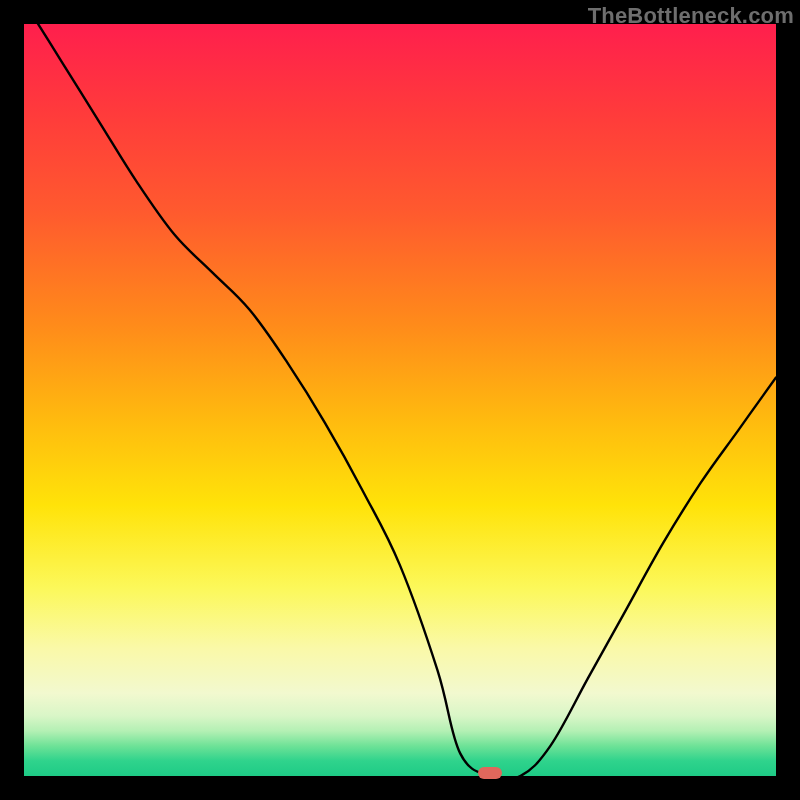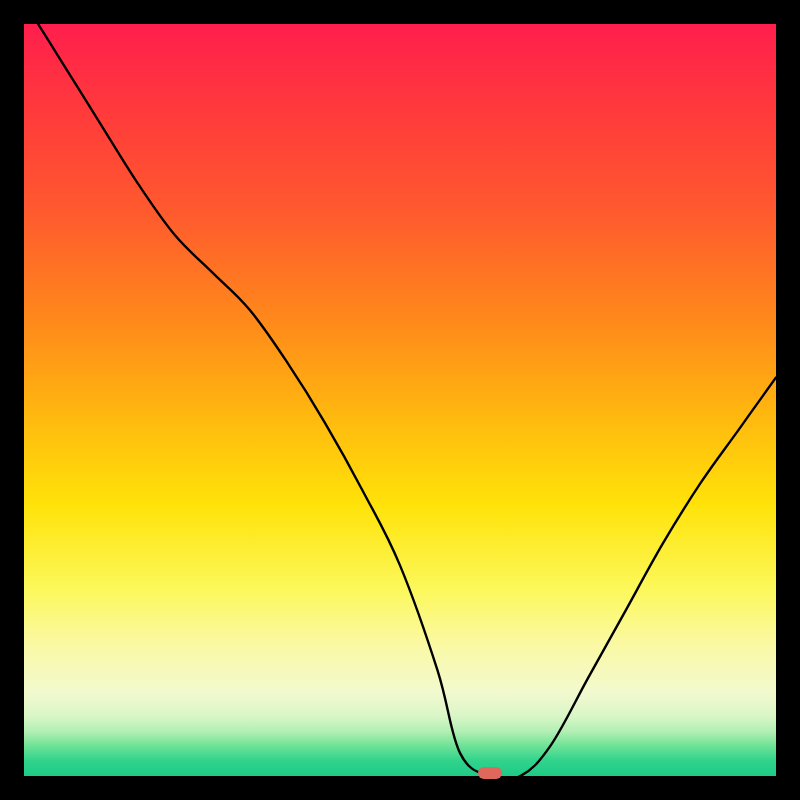--- a/index.html
+++ b/index.html
@@ -69,13 +69,14 @@
 </head>
 <body>
 
 <div class="container">
   <div class="plot-area">
     <svg class="curve" viewBox="0 0 752 752" preserveAspectRatio="none">
       <path id="curve-path" fill="none" stroke="#000" stroke-width="2.4" stroke-linejoin="round" stroke-linecap="round" d="M 0.0 -22.6 C 6.8 -11.7, 24.1 15.9, 37.6 37.6 C 51.1 59.3, 61.7 76.1, 75.2 97.8 C 88.7 119.4, 99.3 137.6, 112.8 157.9 C 126.3 178.2, 136.9 194.3, 150.4 210.6 C 163.9 226.8, 174.5 234.6, 188.0 248.2 C 201.5 261.7, 212.1 269.5, 225.6 285.8 C 239.1 302.0, 249.7 318.1, 263.2 338.4 C 276.7 358.7, 287.3 375.5, 300.8 398.6 C 314.3 421.6, 324.9 440.5, 338.4 466.2 C 351.9 492.0, 362.5 509.0, 376.0 541.4 C 389.5 573.9, 402.8 612.9, 413.6 646.7 C 424.4 680.6, 426.7 710.5, 436.2 729.4 C 445.6 748.4, 455.4 747.9, 466.2 752.0 C 477.1 756.1, 485.5 757.4, 496.3 752.0 C 507.1 746.6, 514.2 739.5, 526.4 721.9 C 538.6 704.3, 550.5 678.6, 564.0 654.2 C 577.5 629.9, 588.1 610.9, 601.6 586.6 C 615.1 562.2, 625.7 541.9, 639.2 518.9 C 652.7 495.9, 663.3 479.0, 676.8 458.7 C 690.3 438.4, 700.9 425.0, 714.4 406.1 C 727.9 387.1, 745.2 362.9, 752.0 353.4"></path>
     </svg>
     <div class="marker" id="marker" style="left: 454.24px; top: 742.992px;"></div>
   </div>
+  <div class="watermark">TheBottleneck.com</div>
 </div>
 
 </body></html>

